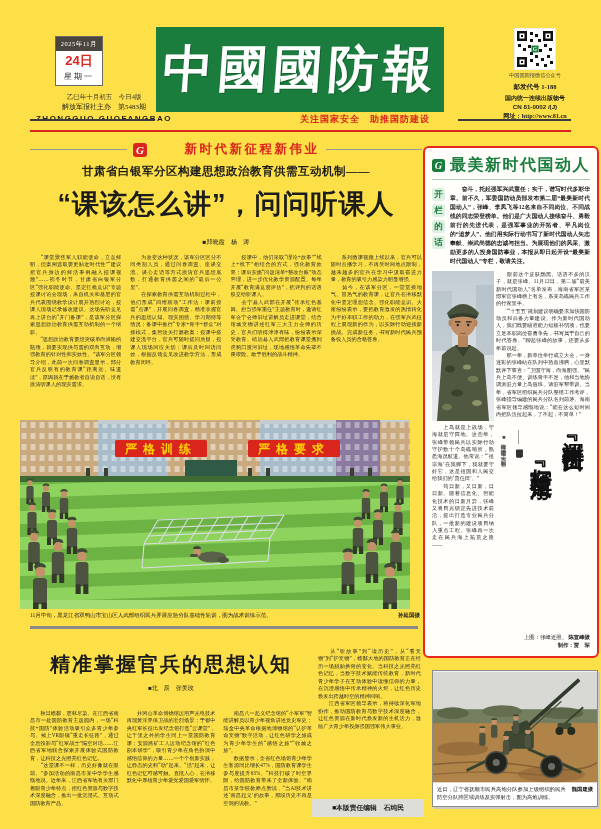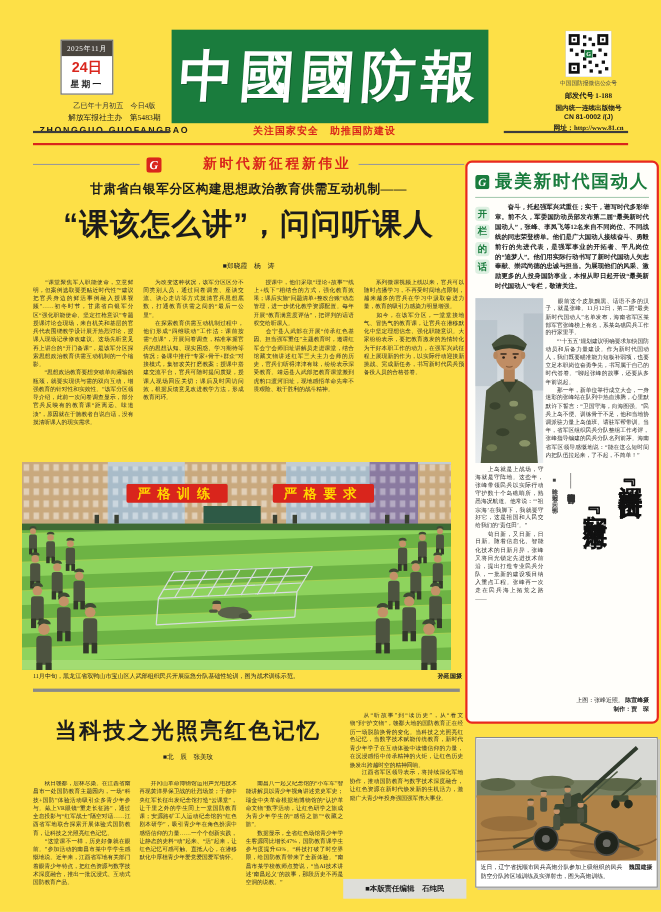--- a/index.html
+++ b/index.html
@@ -9,30 +9,30 @@
     background:#fde047; overflow:hidden;
     font-family:"Liberation Serif","DejaVu Serif",serif; color:#1c1c1c;
     -webkit-text-size-adjust:none;
   }
   .abs { position:absolute; }
 
   
   .date-box { left:55px; top:36px; width:48px; border:1px solid #6a6a66; text-align:center; background:#fff; }
   .date-box .m { background:#4a453e; color:#fff; font-size:6.5px; padding:2.5px 0; letter-spacing:.5px; }
   .date-box .d { color:#d9251c; font-weight:bold; font-size:13px; padding:1px 0; font-family:"Liberation Sans",sans-serif; }
-  .date-box .w { font-size:8px; font-weight:bold; padding:0 0 3px; letter-spacing:2px; }
+  .date-box .w { font-size:8px; font-weight:normal; padding:0 0 3px; letter-spacing:2px; }
   .pub-info { left:18px; top:92px; width:172px; text-align:center; line-height:1.55; }
   .pub-info .l1 { font-size:6.5px; color:#333; }
   .pub-info .l2 { font-size:7px; font-weight:normal; }
   .pub-info .l3 { font-size:8px; font-weight:bold; letter-spacing:1.5px; font-family:"Liberation Sans",sans-serif; }
   .masthead { left:156px; top:27px; width:288px; height:85px; background:#1a7c3d;
     display:flex; align-items:center; justify-content:center; }
   .masthead span { color:#fff; font-size:50px; font-weight:bold; letter-spacing:5px;
     font-family:"DejaVu Serif","Liberation Serif",serif; transform:skewX(-4deg); text-shadow:1px 1px 0 #14602e; }
-  .slogan { left:230px; top:113px; width:200px; text-align:left; color:#d9251c; font-weight:bold; font-size:9px; letter-spacing:1px; }
+  .slogan { left:230px; top:113px; width:200px; text-align:right; color:#d9251c; font-weight:bold; font-size:9px; letter-spacing:1px; }
   .rule-l { left:30px; top:119px; width:124px; height:2px; background:#3c3c3c; }
   .rule-r { left:458px; top:119px; width:113px; height:2px; background:#3c3c3c; }
   .red-rule { left:30px; top:130px; width:541px; height:2px; background:#d9251c; }
   .qr-area { left:492px; top:28px; width:86px; text-align:center; }
   .qr-area .cap { font-size:5.2px; color:#444; margin-top:2px; }
   .qr-area .postal { font-size:6.5px; font-weight:bold; margin-top:4px; }
   .qr-area .issn-l { font-size:6px; font-weight:bold; margin-top:2px; }
   .qr-area .issn-n { font-size:6.2px; font-weight:bold; font-family:"Liberation Sans",sans-serif; }
   .qr-area .web { font-size:6.2px; font-weight:bold; margin-top:2px; }
 
@@ -384,21 +384,21 @@
         <div>
           <span>上图：张峰近照。</span>
           <span class="cr">陈宣峰摄</span>
         </div>
         <div class="mk">制作：贾　琛</div>
       </div>
     </div>
   </div>
 
   <div class="abs b-head">
-    <div class="h">当科技之光照亮红色记忆</div>
+    <div class="h">精准掌握官兵的思想认知</div>
     <div class="by">■北　辰　张美玫</div>
   </div>
   <div class="abs b-cols">
     <div class="b-col">　　秋日赣鄱，层林尽染。在江西省南昌市一处国防教育主题园内，一场“科技+国防”体验活动吸引众多青少年参与。戴上VR眼镜“重走长征路”，通过全息投影与“红军战士”隔空对话……江西省军地联合探索开展体验式国防教育，让科技之光照亮红色记忆。
 　　“这堂课不一样，历史好像就在眼前。”参加活动的南昌市某中学学生感慨地说。近年来，江西省军地有关部门着眼青少年特点，把红色资源与数字技术深度融合，推出一批沉浸式、互动式国防教育产品。</div>
     <div class="b-col">　　井冈山革命博物馆运用声光电技术再现黄洋界保卫战的壮烈场景；于都中央红军长征出发纪念馆打造“云课堂”，让千里之外的学生同上一堂国防教育课；安源路矿工人运动纪念馆的“红色剧本研学”，吸引青少年在角色扮演中感悟信仰的力量……一个个创新实践，让静态的史料“动”起来、“活”起来，让红色记忆可感可触、直抵人心，在潜移默化中厚植青少年爱党爱国爱军情怀。</div>
     <div class="b-col">　　南昌八一起义纪念馆的“小军军”智能讲解员以青少年视角讲述党史军史；瑞金中央革命根据地博物馆的“认护革命文物”数字活动，让红色研学之旅成为青少年学生的“感悟之旅”“收藏之旅”。
 　　数据显示，全省红色场馆青少年学生客源同比增长47%，国防教育课学生参与度提升63%。“科技打破了时空界限，给国防教育带来了全新体验。”南昌市某学校教师点赞说，“当AI技术讲述‘南昌起义’的故事，那段历史不再是空洞的说教。”</div>
   </div>
   <div class="abs b-col4">　　从“听故事”到“读历史”，从“看文物”到“护文物”，赣鄱大地的国防教育正在经历一场脱胎换骨的变化。当科技之光照亮红色记忆，当数字技术赋能传统教育，新时代青少年学子在互动体验中读懂信仰的力量，在沉浸感悟中传承精神的火炬，让红色历史焕发出跨越时空的精神回响。

